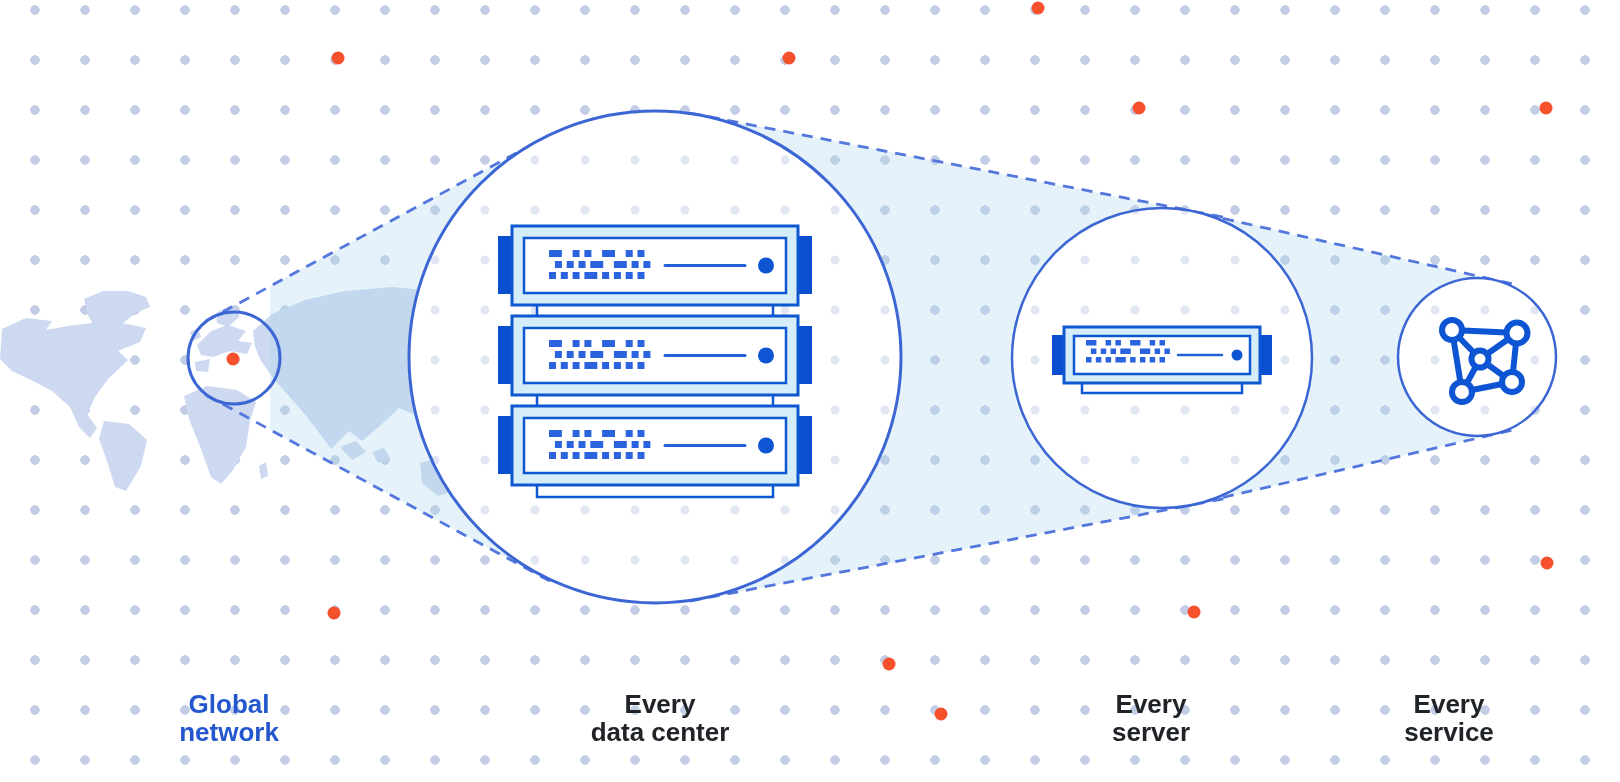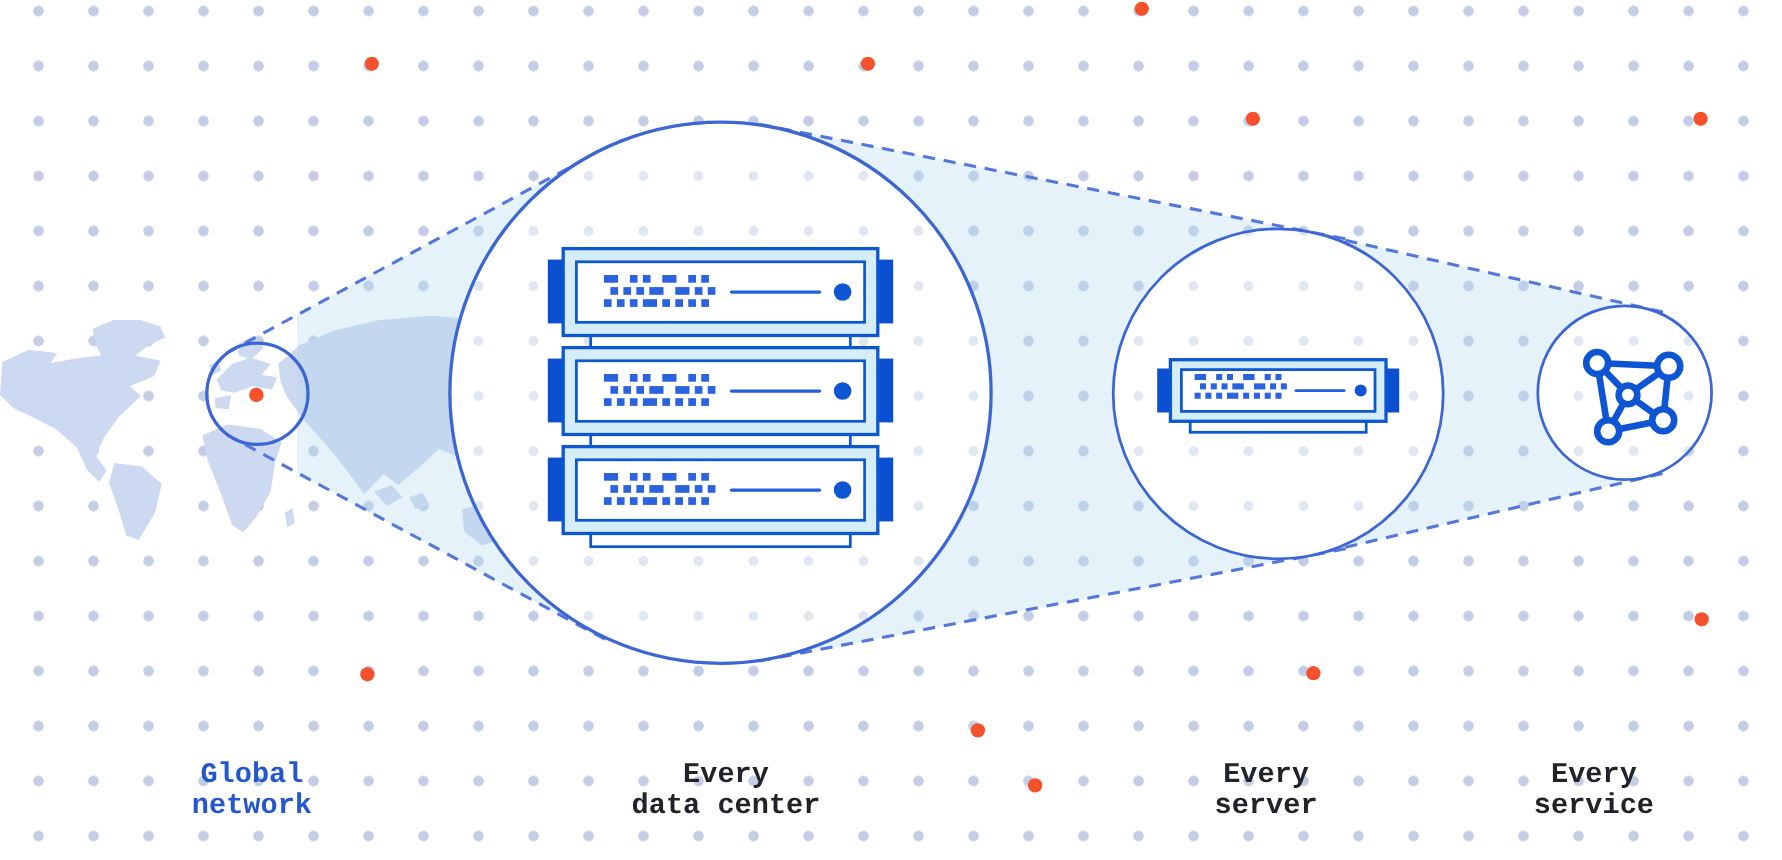--- a/index.html
+++ b/index.html
@@ -1,20 +1,20 @@
 <!DOCTYPE html>
 <html><head>
 <meta charset="utf-8">
 <style>
   html,body{margin:0;padding:0;}
   .canvas{
     position:relative;width:1620px;height:782px;overflow:hidden;background:#ffffff;
     background-image:radial-gradient(circle,#c3cde6 4.5px,transparent 5px);
     background-size:50px 50px;background-position:10px -15px;
-    font-family:Liberation Mono, monospace;
+    font-family:Liberation Sans, sans-serif;
   }
   .diagram-svg{position:absolute;left:0;top:0;}
   .orange-dot{position:absolute;width:13px;height:13px;border-radius:50%;transform:translate(-50%,-50%);}
   .diagram-label{
     position:absolute;top:690px;transform:translateX(-50%);
     text-align:center;white-space:pre-line;
     font-weight:700;font-size:26px;line-height:28px;letter-spacing:0;
   }
   .lbl-0{left:229px;} .lbl-1{left:660px;} .lbl-2{left:1151px;} .lbl-3{left:1449px;}
 </style>

